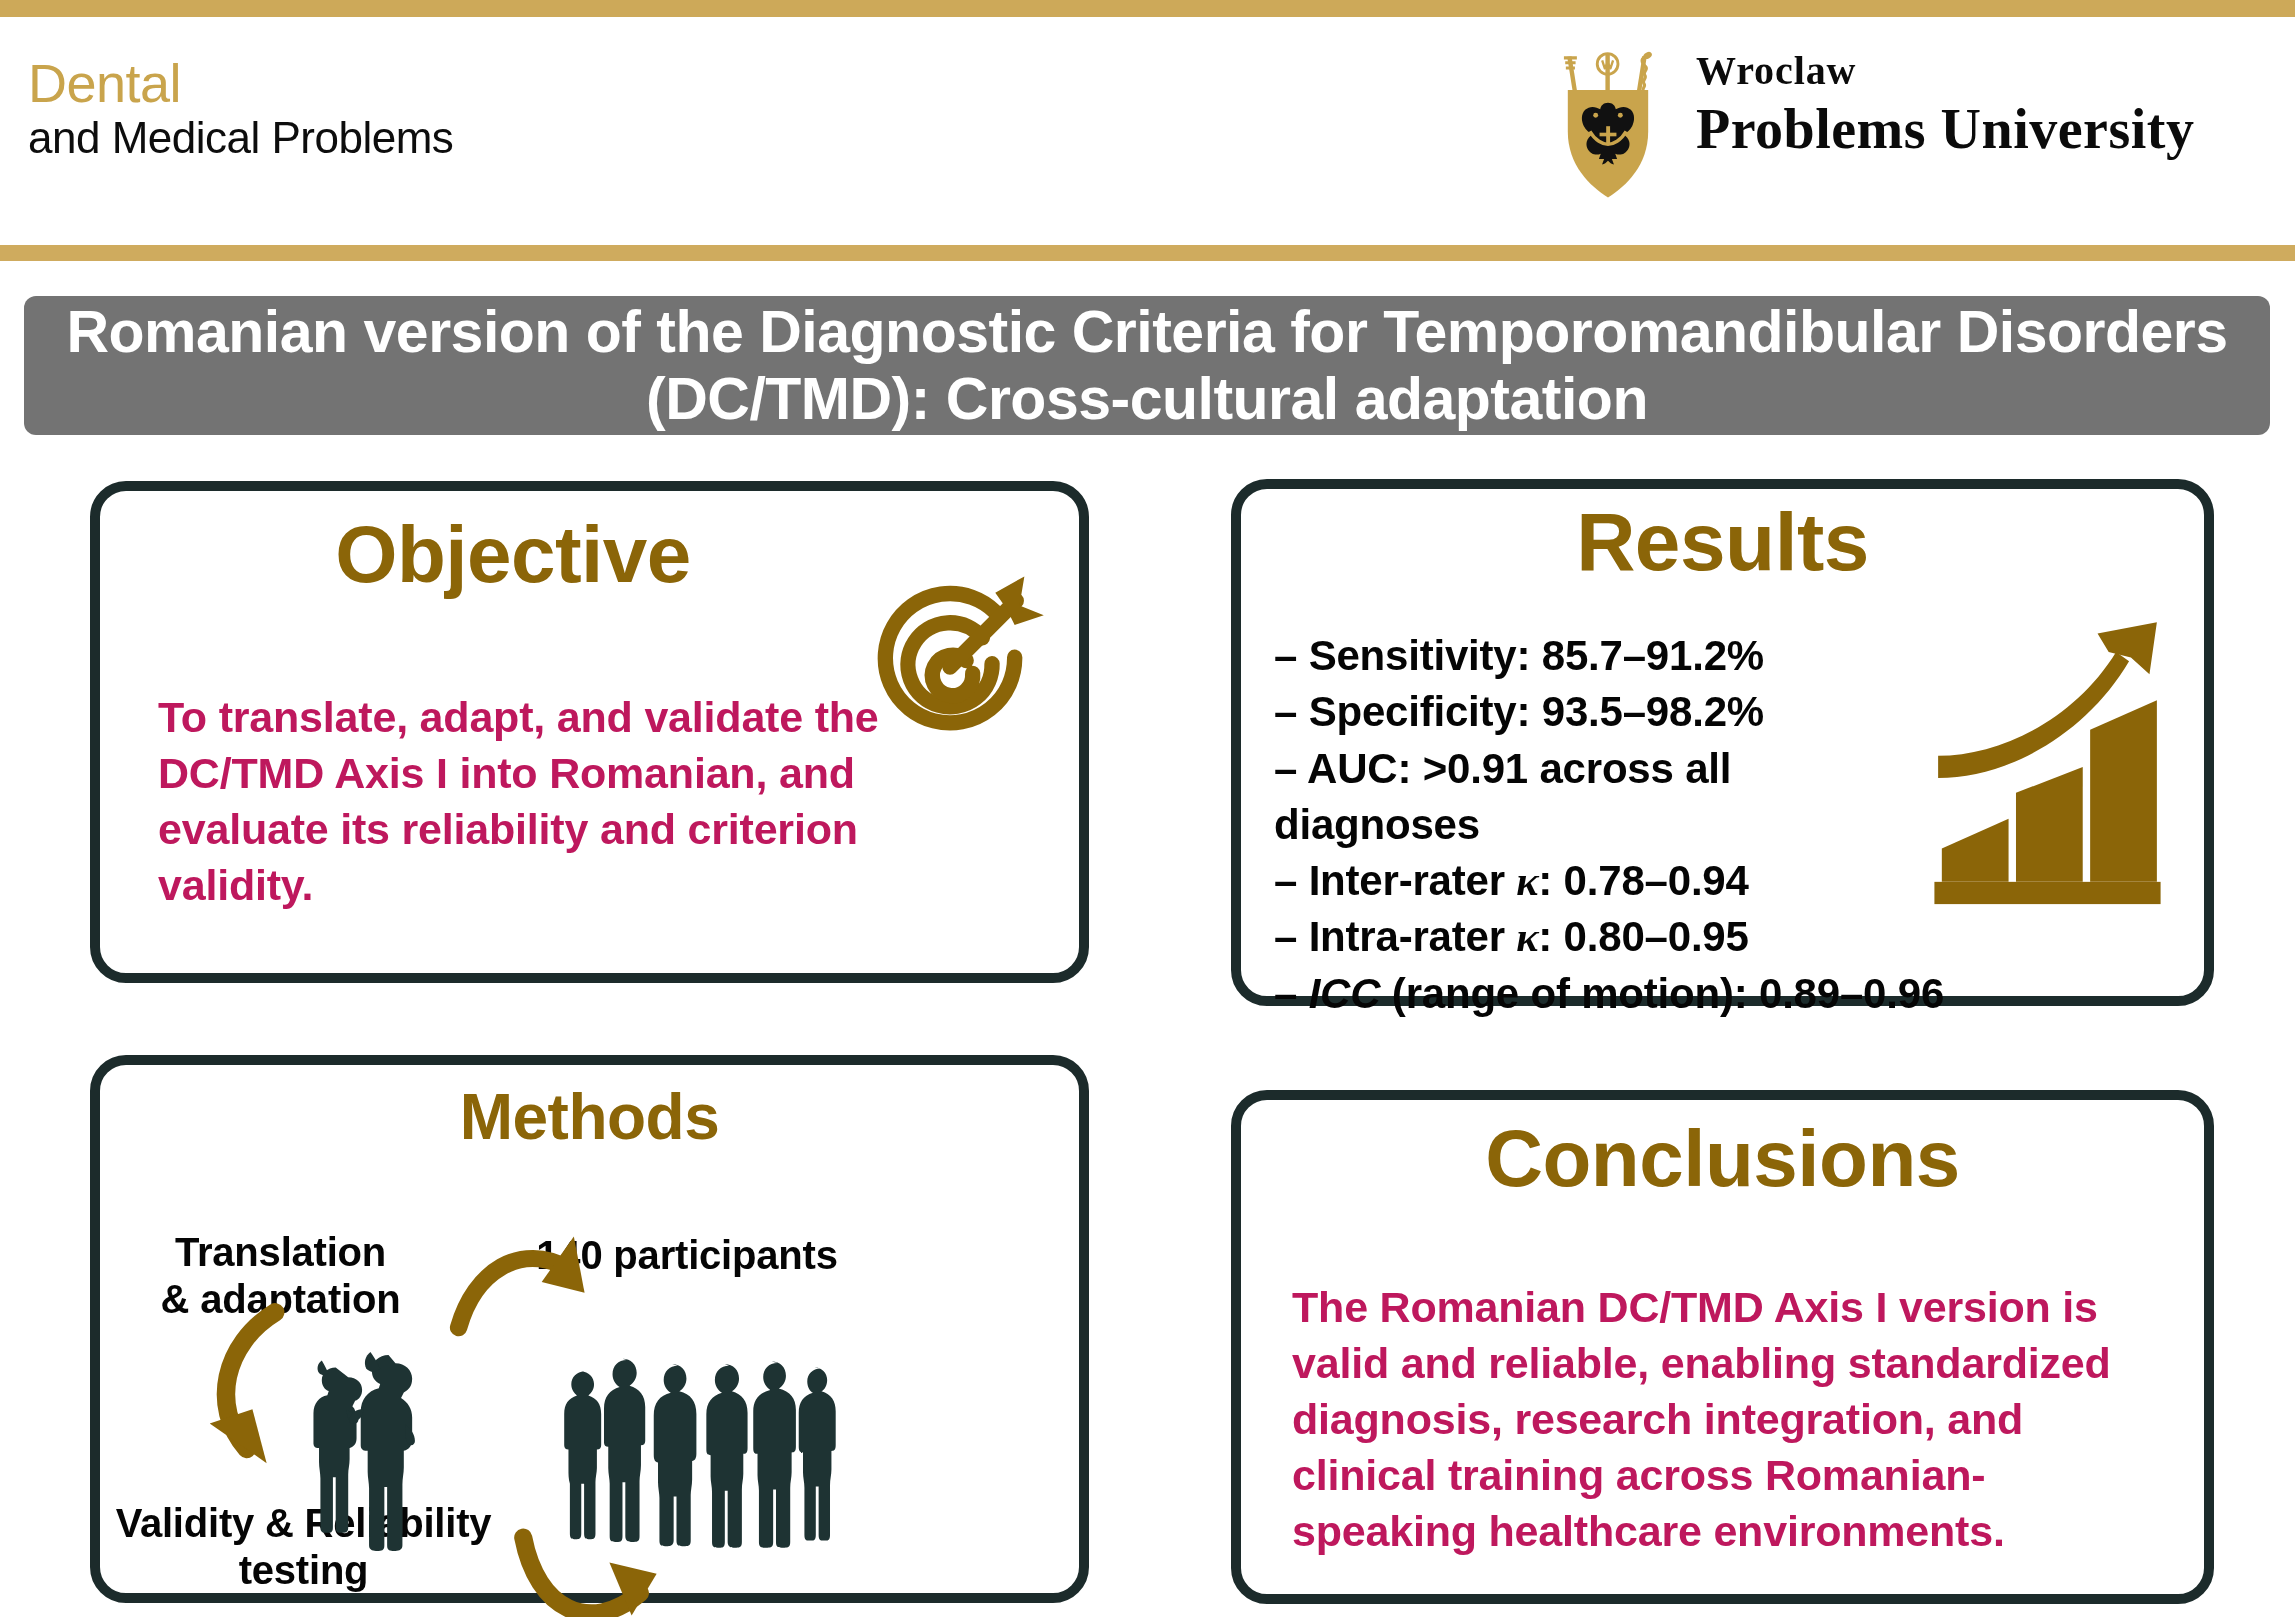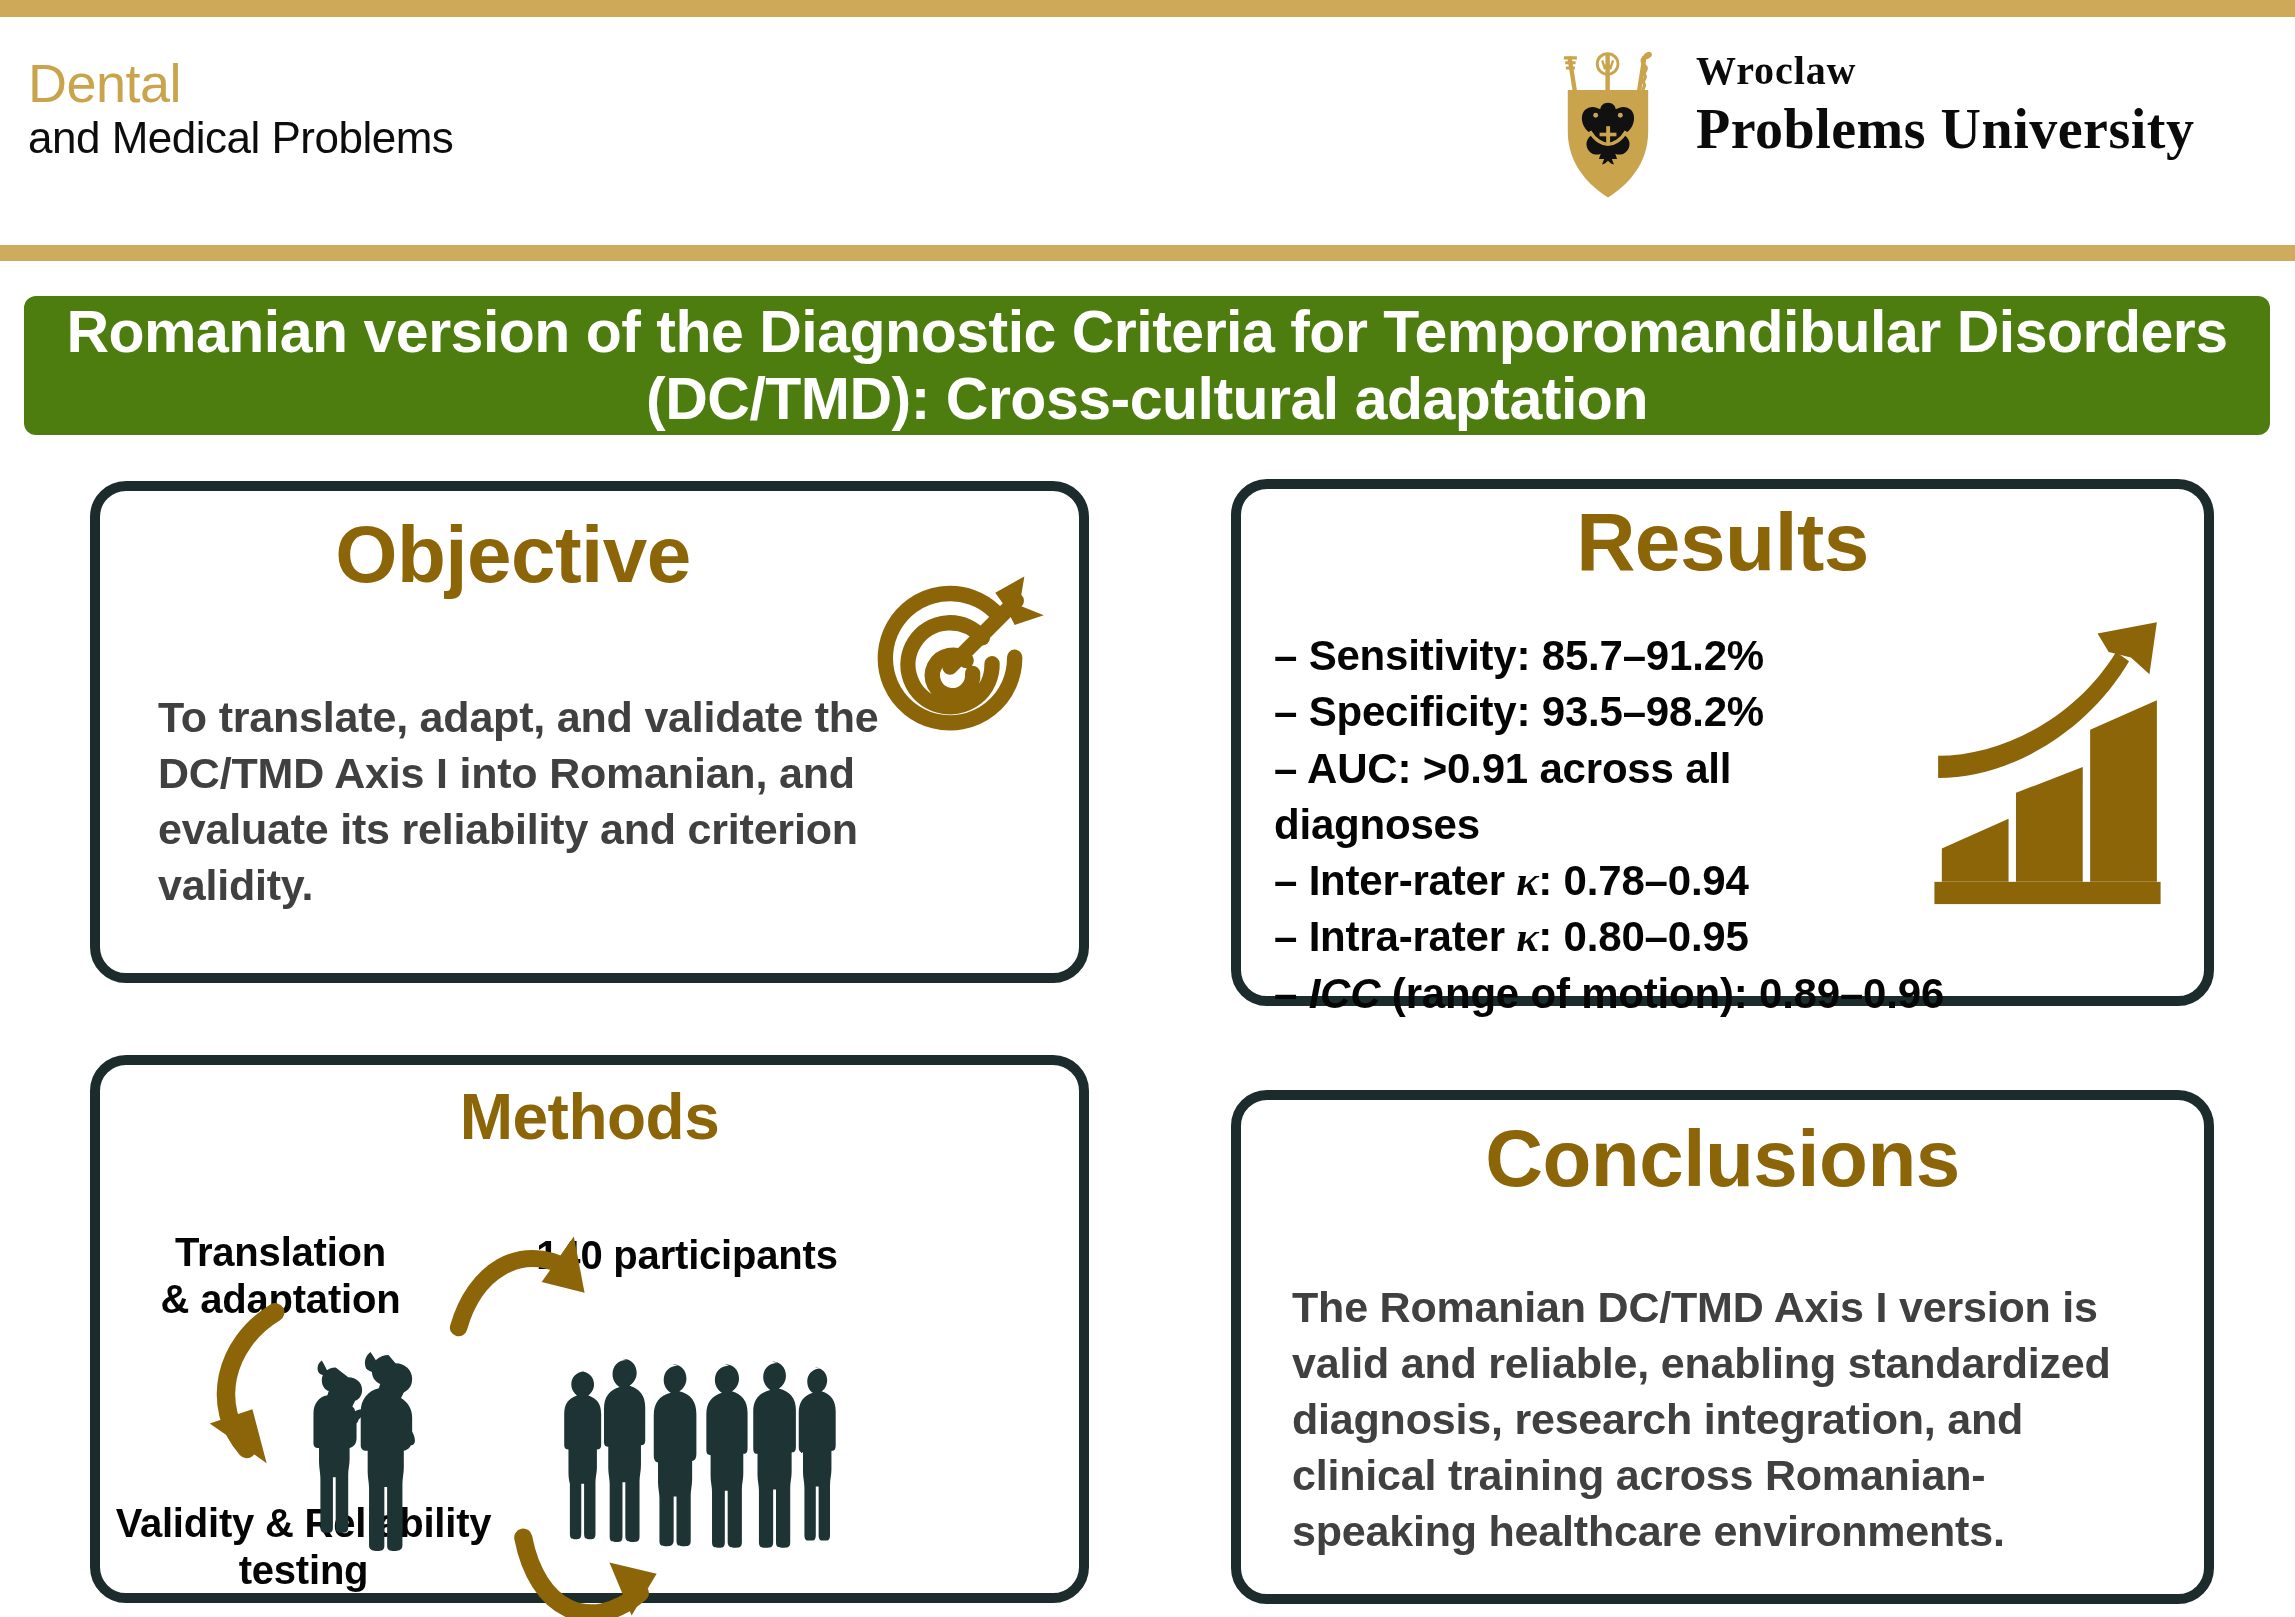--- a/index.html
+++ b/index.html
@@ -31,21 +31,21 @@
     font-size:40px;color:#0b0b0b;letter-spacing:0.9px;
   }
   #logo-text .l2{
     font-family:"Liberation Serif", serif;font-weight:700;
     font-size:56px;color:#0b0b0b;letter-spacing:0.5px;margin-top:10.2px;
   }
 
   
   #title-banner{
     position:absolute;left:24px;top:296px;width:2246px;height:139px;
-    background:#4d7c0f;border-radius:12px;
+    background:#737373;border-radius:12px;
     display:flex;align-items:center;justify-content:center;
   }
   #title-banner h1{
     margin:0;color:#ffffff;font-size:59px;font-weight:700;
     line-height:1.12;text-align:center;letter-spacing:-0.5px;padding:0 28px;
   }
 
   
   .card{
     position:absolute;background:#ffffff;
@@ -59,21 +59,21 @@
   .card-heading{
     color:#8B6508;font-weight:700;text-align:center;line-height:1;
     letter-spacing:-0.5px;
   }
   #h-objective{font-size:80px;margin:24px 0 0 0;padding-right:153px;}
   #h-results{font-size:82px;margin:12px 0 0 0;}
   #h-methods{font-size:64px;margin:20.4px 0 0 0;}
   #h-conclusions{font-size:80px;margin:18.5px 0 0 0;}
 
   .body-text{
-    color:#404040;font-weight:700;line-height:1.3;letter-spacing:-0.2px;
+    color:#be185d;font-weight:700;line-height:1.3;letter-spacing:-0.2px;
   }
 
   
   #objective-text{
     position:absolute;left:58px;top:199px;width:722px;font-size:43px;
   }
   #target-icon{position:absolute;right:32px;top:79px;width:194px;height:194px;}
 
   
   #results-list{

